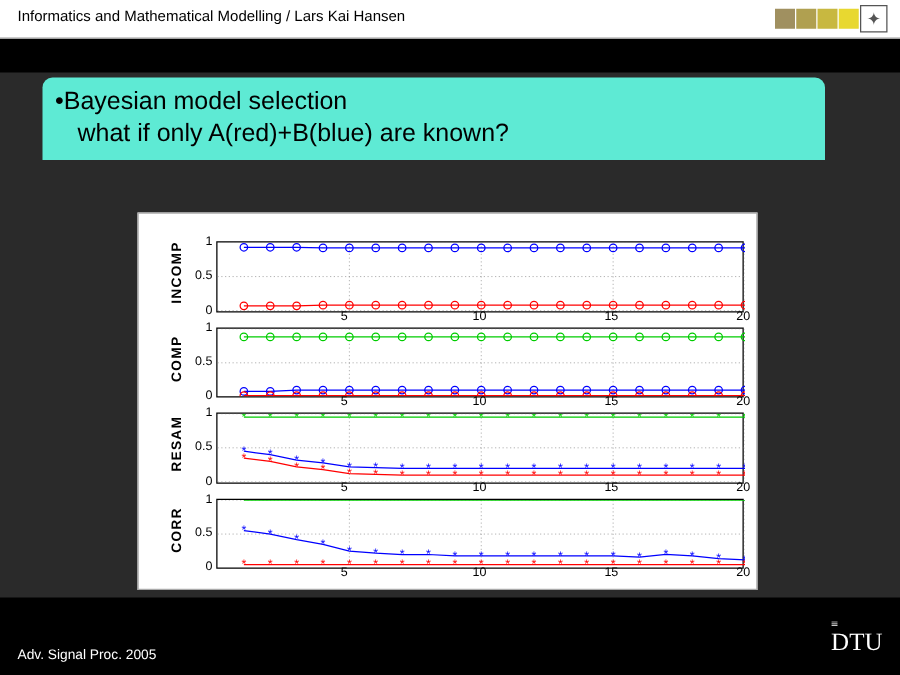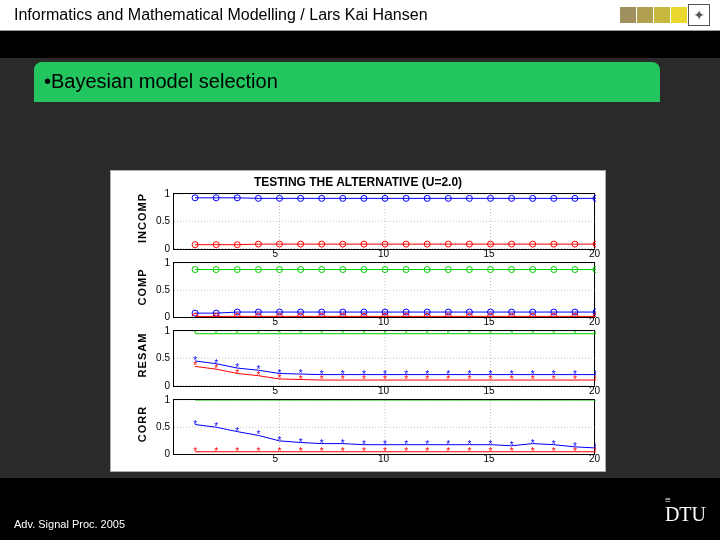--- a/index.html
+++ b/index.html
@@ -1,22 +1,22 @@
 <!DOCTYPE html>
 <html><head>
 <meta charset="utf-8">
 <style>
   html,body{margin:0;padding:0;width:720px;height:540px;background:#000;font-family:Verdana,Geneva,sans-serif;overflow:hidden}
   .header{position:absolute;top:0;left:0;right:0;height:30px;background:#fff;border-bottom:1px solid #999}
-  .header-text{position:absolute;left:14px;top:6px;font-size:16px;color:#000}
+  .header-text{position:absolute;left:14px;top:6px;font-size:12px;color:#000}
   .accent{position:absolute;right:10px;top:4px;display:flex;gap:1px;align-items:center}
   .sq{width:16px;height:16px}
   .sqpat{width:20px;height:20px;border:1px solid #555;background:#fff;display:flex;align-items:center;justify-content:center;font-size:14px;color:#555}
   .darkbar{position:absolute;left:0;right:0;top:58px;height:420px;background:#2a2a2a}
-  .textblock{position:absolute;left:34px;top:62px;right:60px;background:#22c55e;padding:6px 10px 8px 10px;border-radius:8px 8px 0 0}
+  .textblock{position:absolute;left:34px;top:62px;right:60px;background:#5eead4;padding:6px 10px 8px 10px;border-radius:8px 8px 0 0}
   .bullet{font-size:20px;color:#000;line-height:1.3}
   .bullet-indent{font-size:20px;color:#000;line-height:1.3;padding-left:18px}
   .chartbox{position:absolute;left:110px;top:170px;width:494px;height:300px;background:#fff;border:1px solid #aaa}
   .chart-title{position:absolute;left:0;right:0;top:4px;text-align:center;font-family:Arial;font-size:12px;font-weight:bold;color:#000}
   .panel{position:absolute;left:62px;right:10px;background:#fff;border:1px solid #000}
   .ylabel{position:absolute;left:4px;width:54px;text-align:center;font-family:Arial;font-size:11px;font-weight:bold;transform:rotate(-90deg);transform-origin:center;color:#000;letter-spacing:1px}
   .footer{position:absolute;left:14px;bottom:10px;font-size:11px;color:#fff}
   .logo{position:absolute;right:14px;bottom:14px;color:#fff;font-family:Georgia,serif;font-size:20px;letter-spacing:0}
 </style>
 </head>
@@ -30,24 +30,24 @@
     <div class="sq" style="background:#c8b840"></div>
     <div class="sq" style="background:#e8d830"></div>
     <div class="sqpat">✦</div>
   </div>
 </div>
 
 <div class="darkbar"></div>
 
 <div class="textblock">
   <div class="bullet">•Bayesian model selection</div>
+  <div class="bullet-indent">what if only A(red)+B(blue) are known?</div>
 </div>
 
 <div class="chartbox">
-  <div class="chart-title">TESTING THE ALTERNATIVE (U=2.0)</div>
   <div id="panels"></div>
 <div class="panel" style="top: 22px; height: 54.5px;">
       <svg width="422" height="54.5" style="position: absolute; left: 0px; top: 0px;">
         <line x1="105.5" x2="105.5" y1="0" y2="54.5" stroke="#888" stroke-dasharray="1,2" stroke-width="0.5"></line>
         <line x1="211" x2="211" y1="0" y2="54.5" stroke="#888" stroke-dasharray="1,2" stroke-width="0.5"></line>
         <line x1="316.5" x2="316.5" y1="0" y2="54.5" stroke="#888" stroke-dasharray="1,2" stroke-width="0.5"></line>
         <line x1="422" x2="422" y1="0" y2="54.5" stroke="#888" stroke-dasharray="1,2" stroke-width="0.5"></line>
         <line x1="0" x2="422" y1="54.5" y2="54.5" stroke="#888" stroke-dasharray="1,2" stroke-width="0.5"></line>
         <line x1="0" x2="422" y1="27.25" y2="27.25" stroke="#888" stroke-dasharray="1,2" stroke-width="0.5"></line>
         <line x1="0" x2="422" y1="0" y2="0" stroke="#888" stroke-dasharray="1,2" stroke-width="0.5"></line>

